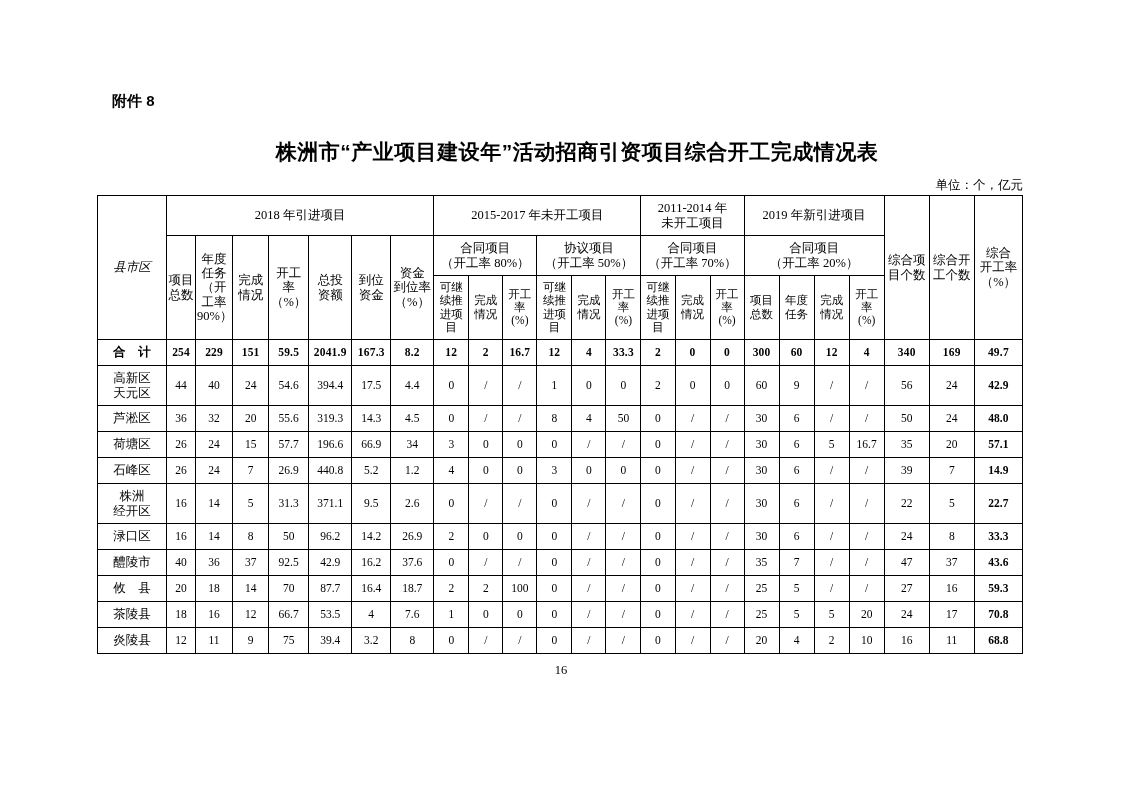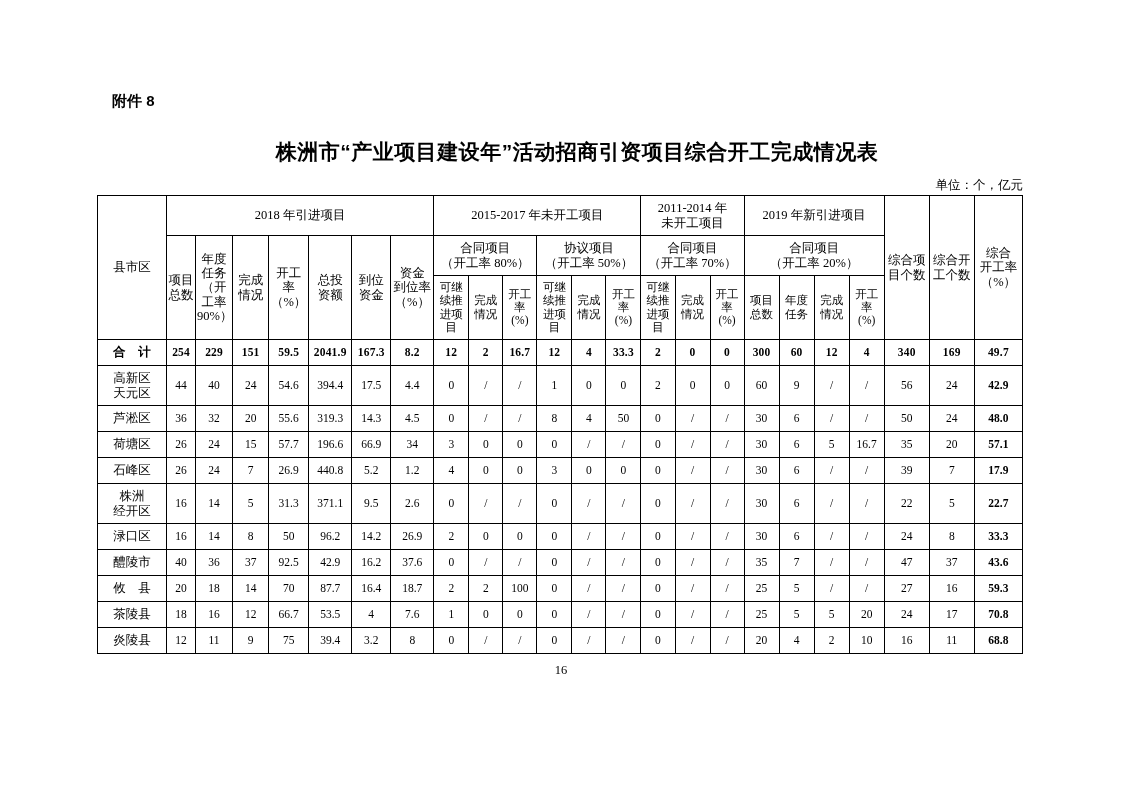--- a/index.html
+++ b/index.html
@@ -41,21 +41,21 @@
     white-space:pre-line;
     overflow:hidden;
     font-weight:normal;
     font-size:11.5px;
     line-height:1.14;
   }
   tr.hrow-a{height:40px;}
   tr.hrow-b{height:40px;}
   tr.hrow-c{height:64px;}
   tr.hrow-a th, tr.hrow-b th{font-size:12.5px;}
-  th.corner{font-size:13px;}
+  th.corner{font-size:13px;font-style:italic;}
   tbody td{font-size:12.5px;}
   tr.row-normal{height:26px;}
   tr.row-tall{height:40px;}
   tr.row-bold td{font-weight:bold;letter-spacing:0.2px;}
   tbody td:last-child{font-weight:bold;}
   tbody td.rowname{font-size:12.5px;}
   .page-number{
     position:absolute;left:0;top:663px;width:1122px;
     text-align:center;font-size:12.5px;
   }
@@ -304,21 +304,21 @@
           <td>0</td>
           <td>0</td>
           <td>/</td>
           <td>/</td>
           <td>30</td>
           <td>6</td>
           <td>/</td>
           <td>/</td>
           <td>39</td>
           <td>7</td>
-          <td>17.9</td>
+          <td>14.9</td>
         </tr>
         <tr class="row-tall">
           <td class="rowname">株洲
 经开区</td>
           <td>16</td>
           <td>14</td>
           <td>5</td>
           <td>31.3</td>
           <td>371.1</td>
           <td>9.5</td>

